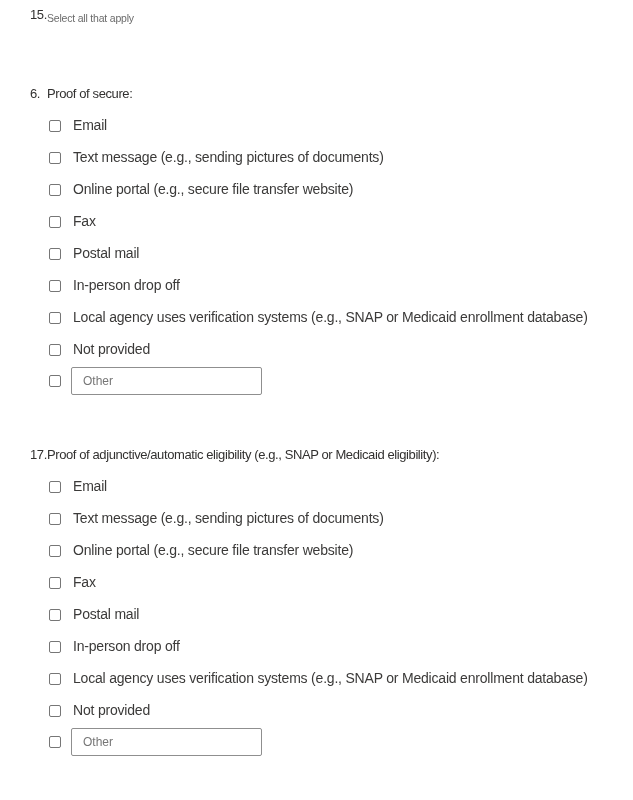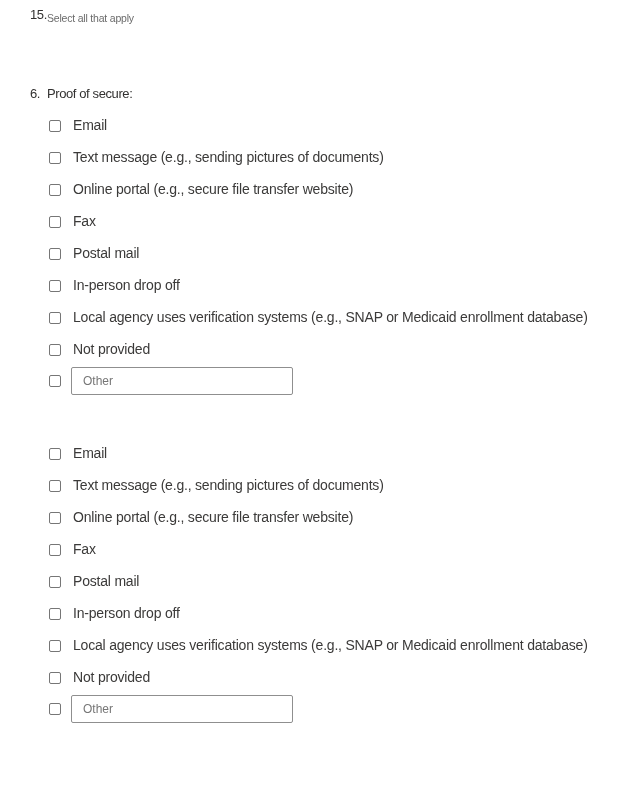--- a/index.html
+++ b/index.html
@@ -59,21 +59,21 @@
   .option-label {
     margin-left: 12px;
     font-size: 14px;
     line-height: 15px;
     color: #3b3a39;
     letter-spacing: -0.2px;
   }
   .other-row { margin-top: -7px; margin-bottom: 0; }
   .other-input {
     margin-left: 10px;
-    width: 222px;
+    width: 191px;
     height: 28px;
     border: 1px solid #8f8f8f;
     border-radius: 2px;
     background: #ffffff;
     font-family: "Liberation Sans", sans-serif;
     font-size: 12px;
     color: #323130;
     padding: 0 0 0 11px;
     outline: none;
   }
@@ -132,20 +132,24 @@
         <span class="option-label">Not provided</span>
       </div>
       <div class="option-row other-row">
         <span class="checkbox"></span>
         <input class="other-input" type="text" placeholder="Other" style="">
       </div>
     </div>
   </div>
 
   <div class="question q17">
+    <div class="q-head">
+      <span class="q-number">17.</span>
+      <div class="q-title">Proof of adjunctive/automatic eligibility (e.g., SNAP or Medicaid eligibility):</div>
+    </div>
     <div class="options">
       <div class="option-row">
         <span class="checkbox"></span>
         <span class="option-label">Email</span>
       </div>
       <div class="option-row">
         <span class="checkbox"></span>
         <span class="option-label">Text message (e.g., sending pictures of documents)</span>
       </div>
       <div class="option-row">

